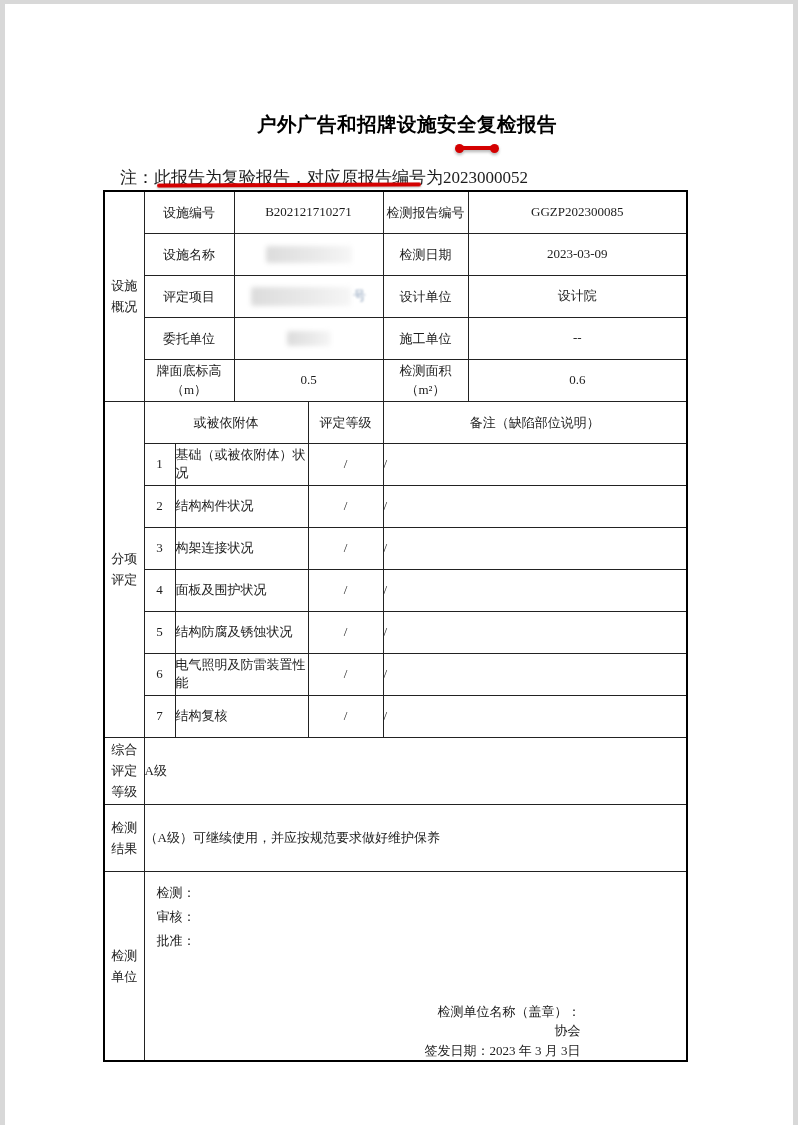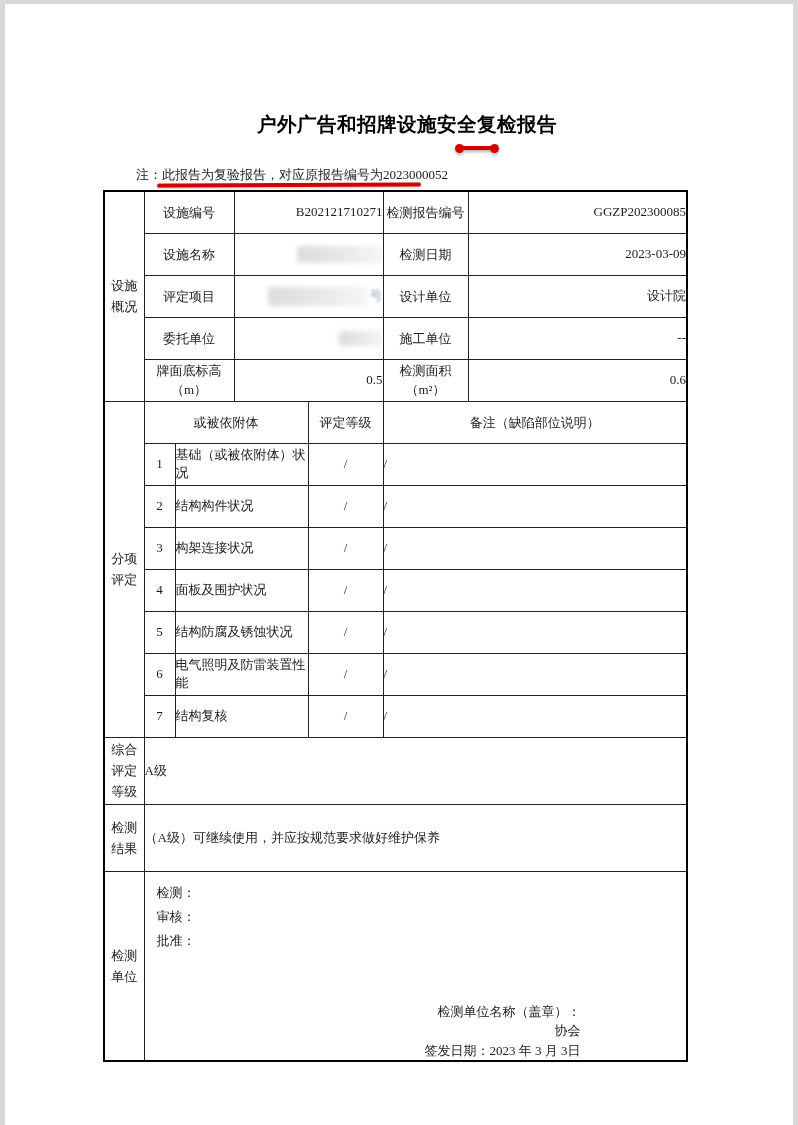--- a/index.html
+++ b/index.html
@@ -28,21 +28,21 @@
     background:var(--accent-red,#d40000);border-radius:2px;
   }
   .title-redline .dot{
     position:absolute;top:0.5px;width:9px;height:9px;border-radius:50%;
     background:var(--accent-red,#d40000);
   }
   .title-redline .dot.left{left:0;}
   .title-redline .dot.right{right:0;}
 
   .note{
-    position:absolute;left:131px;top:162px;font-size:13px;color:#1c1c1c;
+    position:absolute;left:115px;top:162px;font-size:17px;color:#1c1c1c;
     white-space:nowrap;
   }
   .note-redline{
     position:absolute;left:152px;top:179px;width:264px;height:4px;
     background:var(--accent-red,#d40000);border-radius:2px;
     transform:rotate(-0.25deg);
     filter:drop-shadow(0 1.5px 1px rgba(120,120,120,0.5));
   }
 
   table.report{
@@ -53,21 +53,21 @@
   }
   table.report td{
     border:1px solid #222;
     vertical-align:middle;
     padding:0;
     overflow:hidden;
   }
   .pre{white-space:pre-line;}
   td.glabel{text-align:center;line-height:21px;color:#1c1c1c;}
   td.flabel{text-align:center;line-height:19px;}
-  td.fvalue{text-align:right;padding-left:8px;}
+  td.fvalue{text-align:center;padding-left:8px;}
   td.num{text-align:center;}
   td.item{text-align:left;padding-left:10px;}
   td.grade{text-align:center;}
   td.remark{text-align:left;padding-left:8px;}
   td.content{text-align:left;padding-left:10px;}
 
   
   .redact{
     display:inline-block;vertical-align:middle;border-radius:3px;
     background:linear-gradient(90deg,#dcdcdc 0%,#e9e9e9 55%,#f6f6f6 100%);

